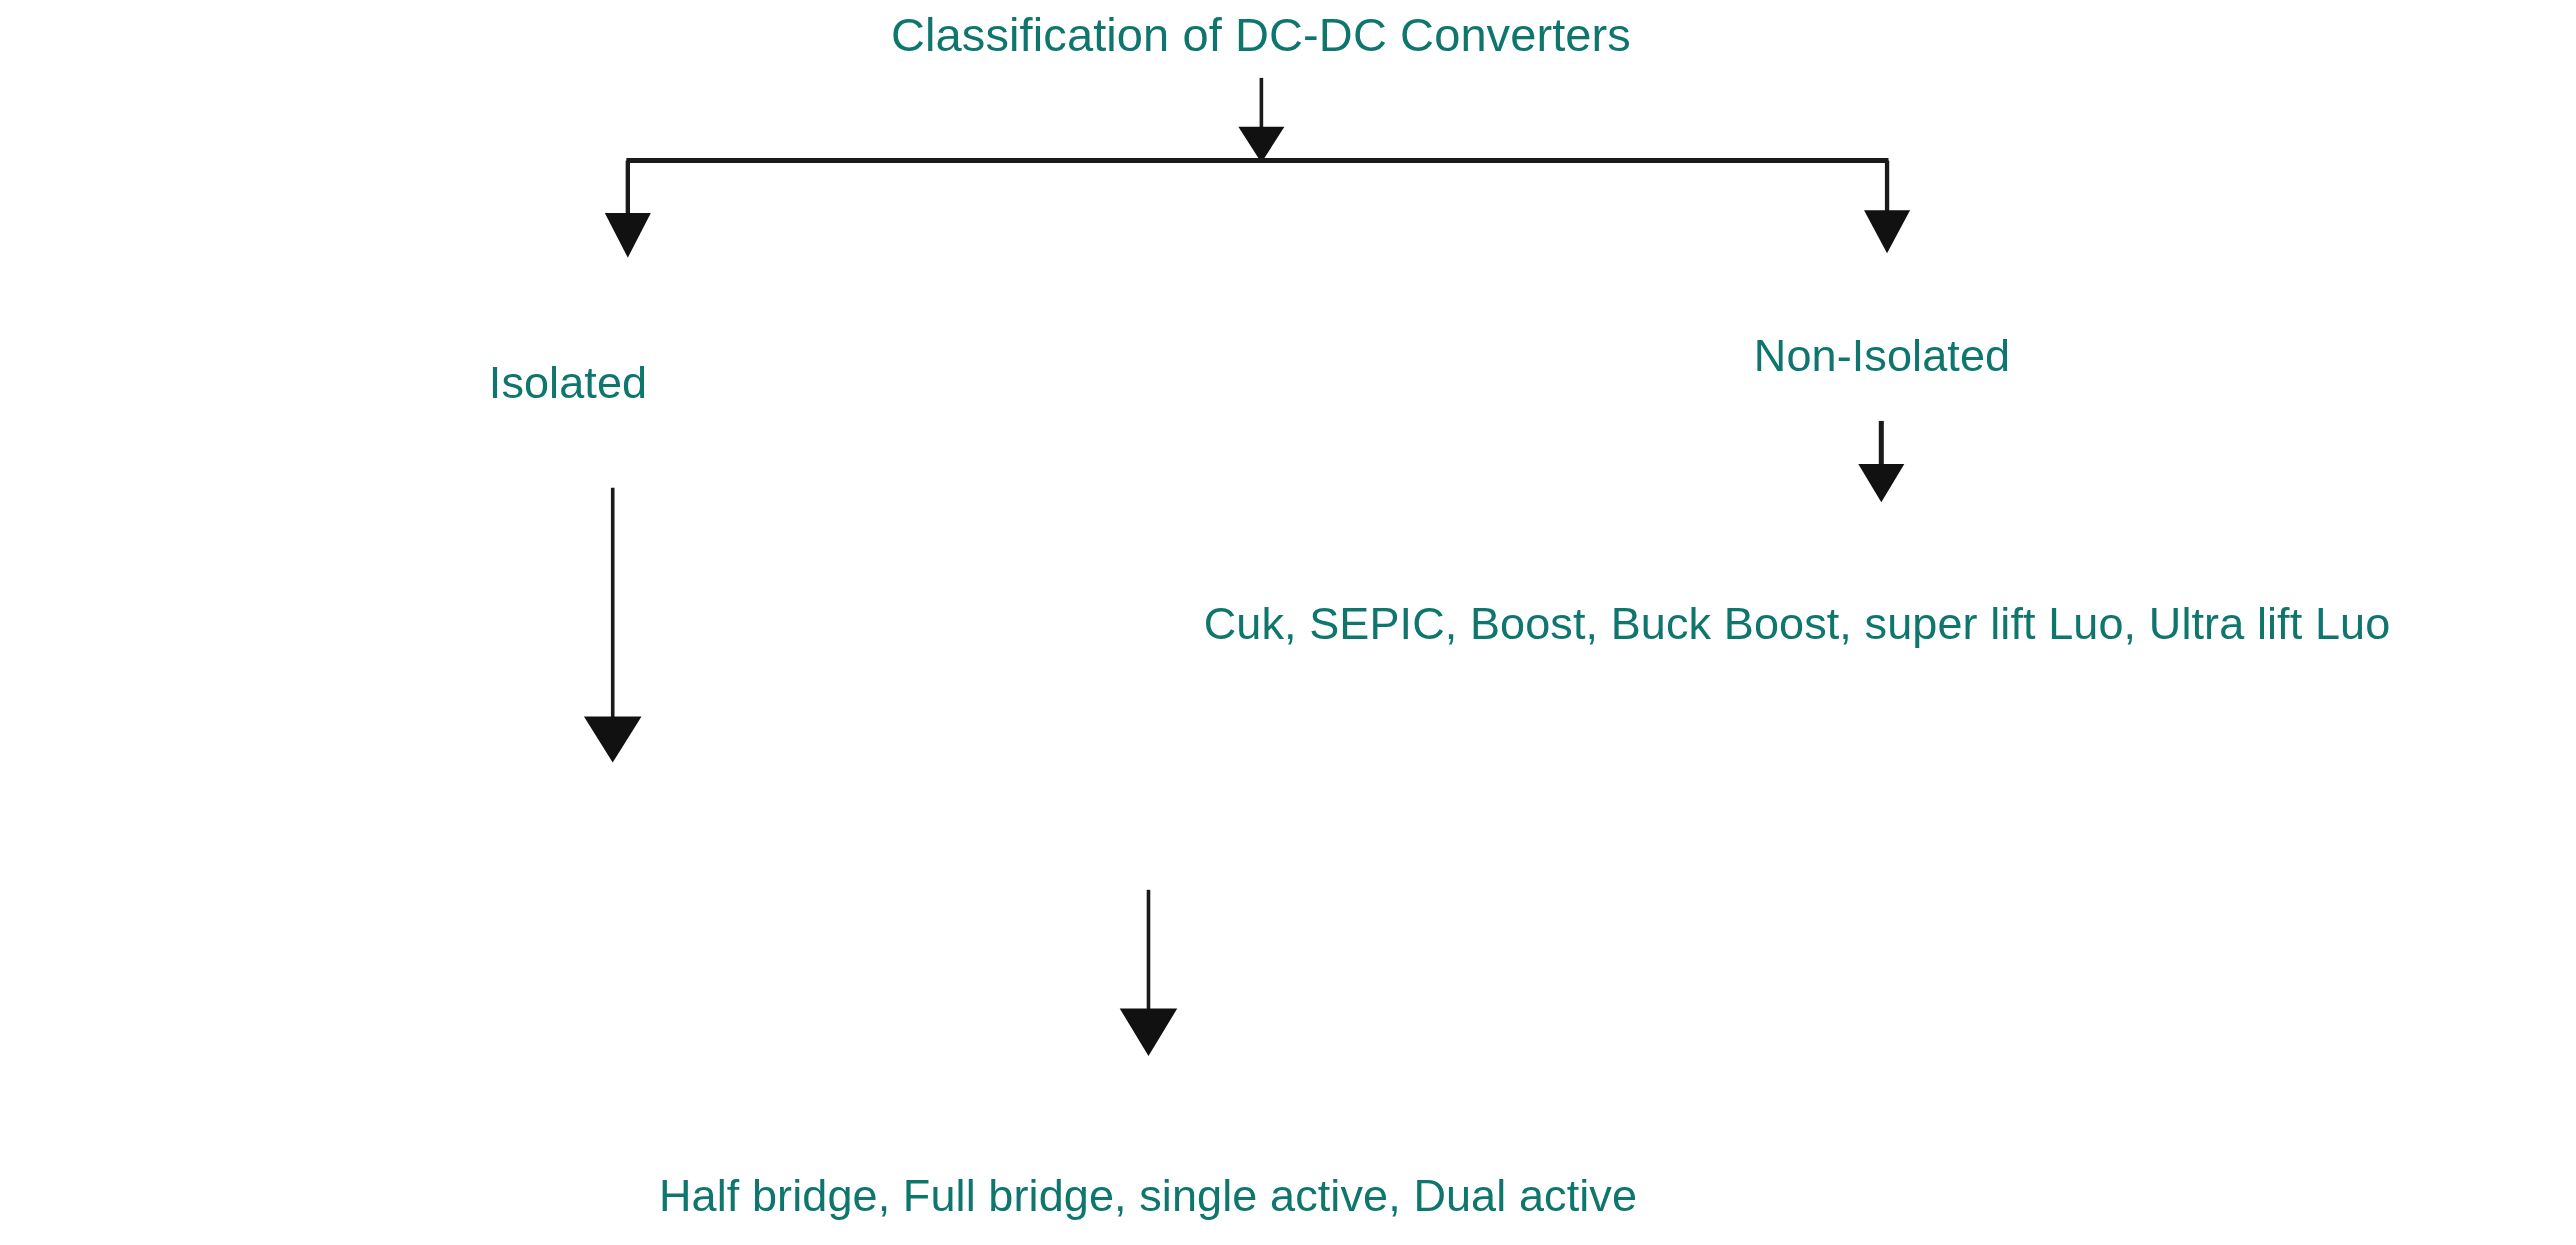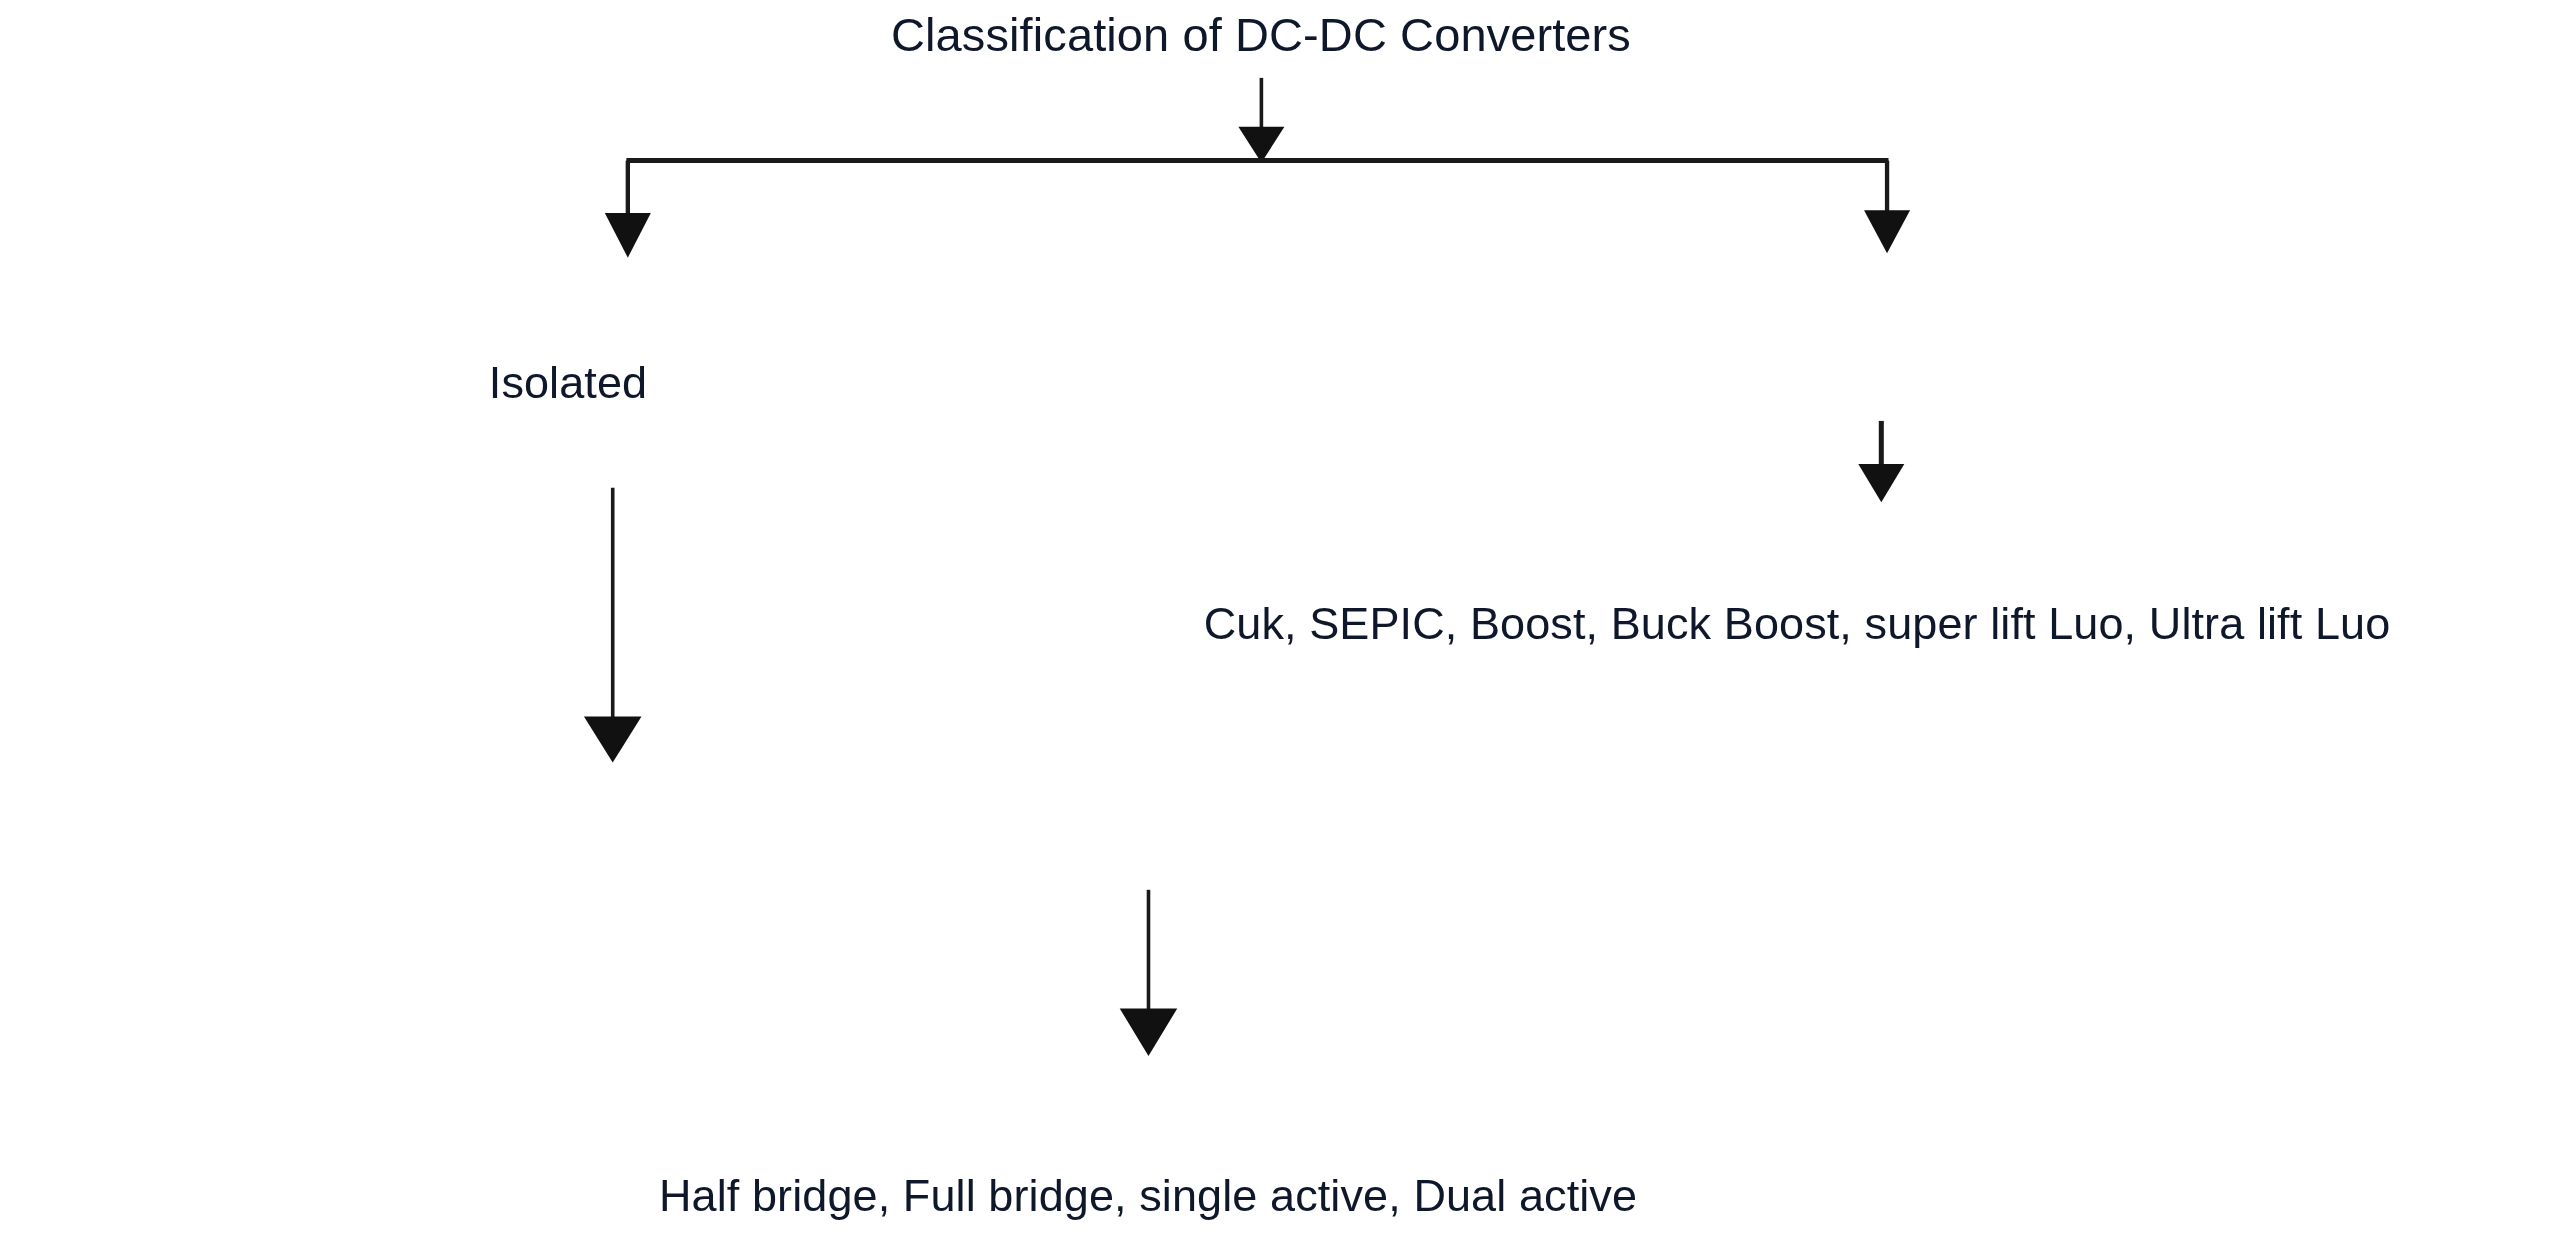--- a/index.html
+++ b/index.html
@@ -15,21 +15,21 @@
     overflow: hidden;
     font-family: "Liberation Sans", sans-serif;
     color: #0d0d0d;
   }
   .node {
     position: absolute;
     white-space: nowrap;
     font-weight: 400;
     letter-spacing: 0.1px;
     line-height: 1.12;
-    color: #0f172a;
+    color: #0f766e;
   }
   
   .ctr { transform: translateX(-50%); }
 
   #title      { left: 1261px; top: 8.6px;   font-size: 47px; }
   #isolated   { left: 568px;  top: 358px;  font-size: 45px; }
   #nonisolated{ left: 1882px; top: 331px;  font-size: 45px; }
   #nonisolist { left: 1787px; top: 599px;  font-size: 45px; margin-left: 10px; }
   #isolist    { left: 633px;  top: 815px; font-size: 45px; }
   #bridgelist { left: 1148px; top: 1171px; font-size: 45px; }
@@ -85,20 +85,21 @@
     <g>
       <line x1="1597" y1="1237" x2="1597" y2="1405" stroke="#1a1a1a" stroke-width="5"></line>
       <path d="M1557,1402 L1637,1402 L1597,1468 Z" fill="#111111"></path>
     </g>
   </svg>
 
   <div class="node ctr" id="title">Classification of DC-DC Converters</div>
 
   <div class="node ctr" id="isolated">Isolated</div>
 
+  <div class="node ctr" id="nonisolated">Non-Isolated</div>
 
   <div class="node ctr" id="nonisolist">Cuk, SEPIC, Boost, Buck Boost, super lift Luo, Ultra lift Luo</div>
 
 
   <div class="node ctr" id="bridgelist">Half bridge, Full bridge, single active, Dual active</div>
 
 </div>
 
 
 </body></html>

